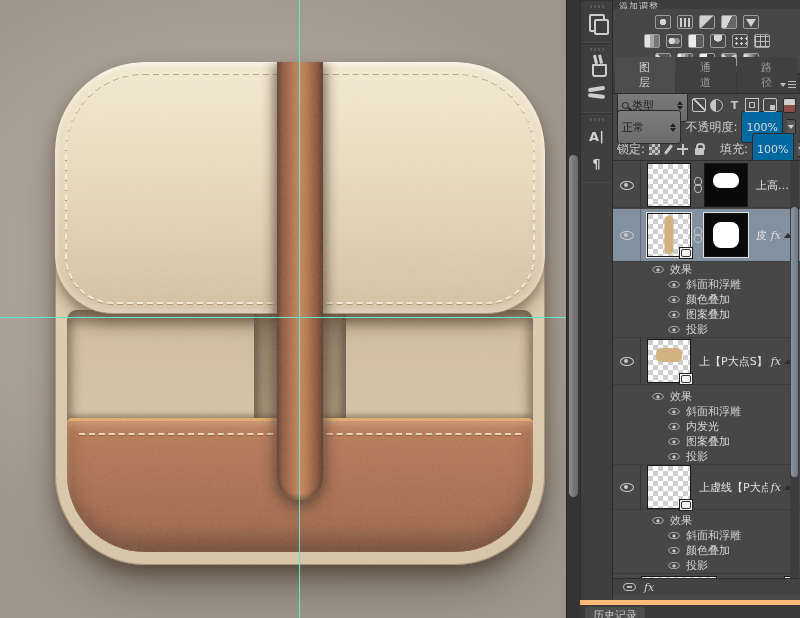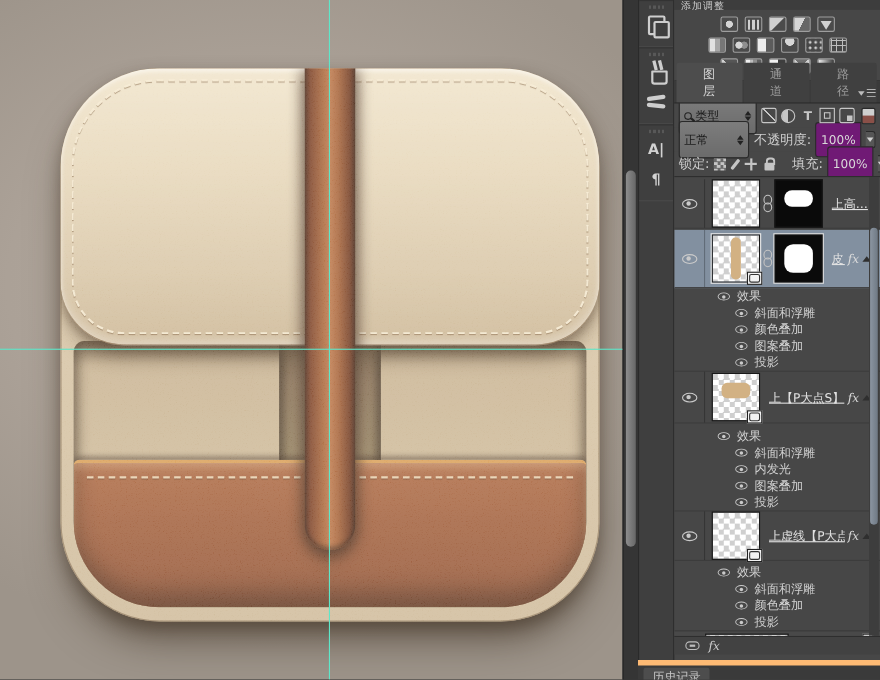--- a/index.html
+++ b/index.html
@@ -95,21 +95,21 @@
 
   .ctl-row{height:22px;display:flex;align-items:center;padding:0 4px;gap:4px;background:#474747;}
   .combo{height:16px;background:linear-gradient(180deg,#7d7d7d,#6b6b6b);border:1px solid #2a2a2a;border-radius:3px;
     display:flex;align-items:center;color:#1c1c1c;font-size:11px;padding:16px 4px;gap:3px;}
   .combo .spin{margin-left:auto;display:flex;flex-direction:column;gap:1px;}
   .tri-u{width:0;height:0;border-left:3px solid transparent;border-right:3px solid transparent;border-bottom:4px solid #222;}
   .tri-d{width:0;height:0;border-left:3px solid transparent;border-right:3px solid transparent;border-top:4px solid #222;}
   .mag{width:7px;height:7px;border:1.5px solid #222;border-radius:50%;position:relative;flex:0 0 auto;}
   .mag::after{content:"";position:absolute;left:5px;top:5px;width:4px;height:1.5px;background:#222;transform:rotate(40deg);}
   .lbl{color:#cfcfcf;font-size:12px;white-space:nowrap;}
-  .valbox{height:32px;background:#701a75;border:1px solid #2a2a2a;border-radius:3px 0 0 3px;color:#d8d8d8;font-size:11px;
+  .valbox{height:32px;background:#0369a1;border:1px solid #2a2a2a;border-radius:3px 0 0 3px;color:#d8d8d8;font-size:11px;
     display:flex;align-items:center;padding:0 4px;}
   .dd{height:16px;width:12px;background:#565656;border:1px solid #2a2a2a;border-left:none;border-radius:0 3px 3px 0;
     display:flex;align-items:center;justify-content:center;}
   .dd::after{content:"";border-left:3px solid transparent;border-right:3px solid transparent;border-top:4px solid #d0d0d0;}
   .fi{width:16px;height:14px;position:relative;color:#c6c6c6;font-size:11px;font-weight:bold;
     display:flex;align-items:center;justify-content:center;}
   .fi-image{border:1px solid #c6c6c6;border-radius:2px;background:linear-gradient(to top right,transparent 49%,#c6c6c6 50% 58%,transparent 59%);}
   .fi-adjust{width:13px;height:13px;border:1px solid #c6c6c6;border-radius:50%;background:linear-gradient(90deg,#c6c6c6 50%,transparent 50%);}
   .fi-shape{border:1px solid #c6c6c6;}
   .fi-shape::after{content:"";position:absolute;inset:3px;border:1px solid #c6c6c6;}
@@ -141,21 +141,21 @@
   .badge{position:absolute;right:-3px;bottom:-3px;width:14px;height:12px;background:#f2f2f2;border:1px solid #222;
     display:flex;align-items:center;justify-content:center;}
   .badge::after{content:"";width:8px;height:6px;border:1px solid #333;border-radius:2px;}
   .chain{width:9px;height:16px;position:relative;margin:0 2px;flex:0 0 auto;}
   .chain::before{content:"";position:absolute;left:1px;top:0;width:6px;height:7px;border:1.5px solid #c2c2c2;border-radius:50%;}
   .chain::after{content:"";position:absolute;left:1px;top:7px;width:6px;height:7px;border:1.5px solid #c2c2c2;border-radius:50%;}
   .mask{width:44px;height:44px;background:#0a0a0a;border:1px solid #181818;position:relative;flex:0 0 auto;}
   .mask.selmask{outline:1px solid #dcdcdc;}
   .mk-pill{position:absolute;left:50%;top:9px;transform:translateX(-50%);width:26px;height:15px;background:#fff;border-radius:7px;}
   .mk-sq{position:absolute;left:50%;top:50%;transform:translate(-50%,-50%);width:26px;height:26px;background:#fff;border-radius:8px;}
-  .lname{margin-left:8px;font-size:11px;color:#e2e2e2;white-space:nowrap;overflow:hidden;flex:1;text-decoration:underline;}
+  .lname{margin-left:8px;font-size:11px;color:#e2e2e2;white-space:nowrap;overflow:hidden;flex:1;}
   .fxit{font-size:11px;font-style:italic;color:#dcdcdc;font-family:"DejaVu Serif","Liberation Serif",serif;margin:0 3px;}
   .chev{width:0;height:0;border-left:4px solid transparent;border-right:4px solid transparent;border-bottom:5px solid #2f2f2f;margin-right:8px;}
   .fxrow{position:absolute;left:0;right:0;height:15px;display:flex;align-items:center;color:#d2d2d2;font-size:11px;gap:5px;}
   .fxrow.head{padding-left:38px;}
   .fxrow.item{padding-left:54px;}
   .partialrow{position:absolute;left:0;right:0;height:11px;background:#494949;border-top:1px solid #3a3a3a;}
   .pr-checker{position:absolute;left:28px;top:2px;width:76px;height:9px;border:1px solid #181818;
     background:repeating-conic-gradient(#ffffff 0 25%,#cfcfcf 0 50%) 0 0/8px 8px;}
   .pr-chip{position:absolute;right:6px;top:2px;width:10px;height:9px;background:#f4f4f4;border:1px solid #181818;}
   .lscroll{position:absolute;right:1px;top:0;width:9px;height:418px;background:#3d3d3d;}

